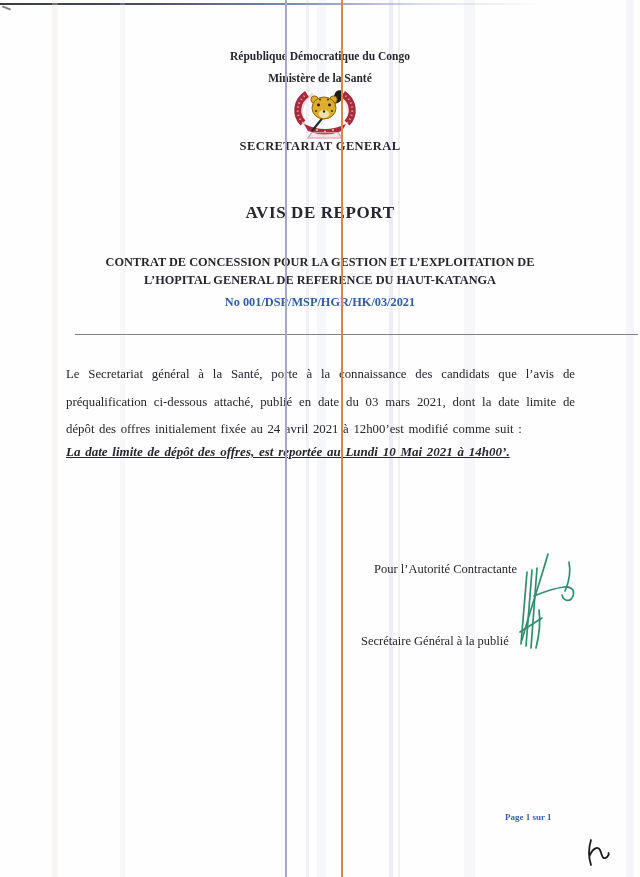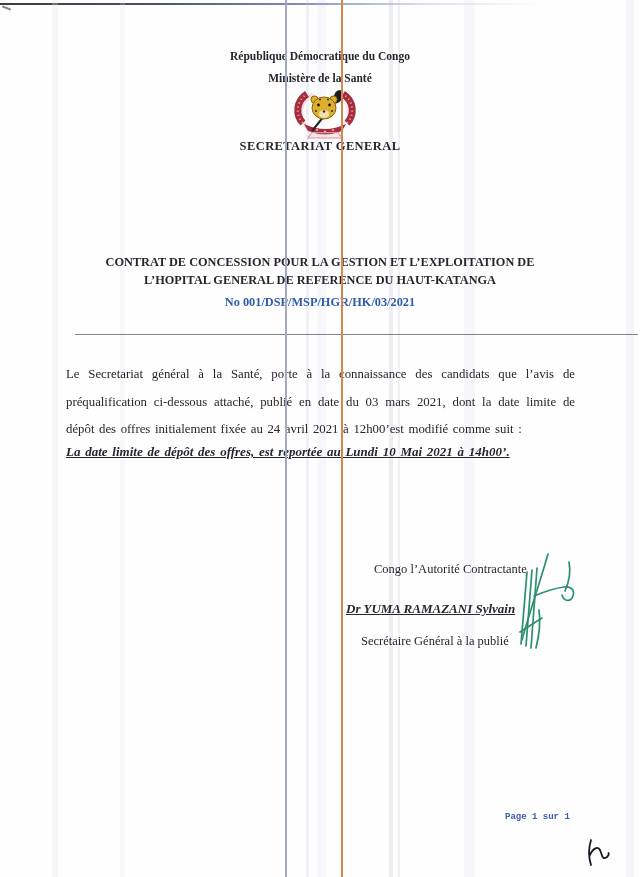--- a/index.html
+++ b/index.html
@@ -55,21 +55,21 @@
   .authority  { top:562px; left:374px; font-size:12.5px; z-index:2; }
   .signature  { left:512px; top:534px; width:80px; height:124px; z-index:5; }
   .signature path { fill:none; stroke:var(--signature-green,#2e8f6d); stroke-width:1.7;
     stroke-linecap:round; stroke-linejoin:round; }
   .sig-name  { top:601px; left:346px; font-size:13px; font-weight:bold; font-style:italic;
     text-decoration:underline; z-index:2; }
   .sig-title { top:634px; left:361px; font-size:12.5px; z-index:2; }
 
   
   .footer { top:812px; left:505px; font-size:9px; font-weight:bold;
-    color:var(--footer-blue,#3b5fae); font-family:Liberation Mono, monospace; z-index:2;text-align:center; }
+    color:var(--footer-blue,#3b5fae); font-family:Liberation Serif, serif; z-index:2;text-align:center; }
   .pen-mark { left:584px; top:838px; width:30px; height:32px; z-index:2; }
   .pen-mark path { fill:none; stroke:#1a1a22; stroke-width:1.8; stroke-linecap:round; }
 </style>
 </head>
 <body>
 
 <div class="sheet">
 
   <div class="abs top-line"></div>
   <div class="abs corner-tick"></div>
@@ -114,43 +114,43 @@
       <circle cx="42.5" cy="18" r="1.4" fill="#201800"></circle>
     <circle cx="37" cy="24.5" r="1.2" fill="#3a2c08"></circle>
     <circle cx="29" cy="24" r="1" fill="#3a2c08"></circle>
       <circle cx="45" cy="24" r="1" fill="#3a2c08"></circle>
     <circle cx="33" cy="12.5" r="1" fill="#3a2c08"></circle>
       <circle cx="41" cy="12.5" r="1" fill="#3a2c08"></circle>
   </svg>
 
   <div class="abs centered h-dept">SECRETARIAT GENERAL</div>
 
+  <div class="abs centered title">AVIS DE REPORT</div>
   <div class="abs centered subject l1">CONTRAT DE CONCESSION POUR LA GESTION ET L’EXPLOITATION DE</div>
   <div class="abs centered subject l2">L’HOPITAL GENERAL DE REFERENCE DU HAUT-KATANGA</div>
   <div class="abs centered reference">No 001/DSP/MSP/HGR/HK/03/2021</div>
 
   <div class="abs hrule"></div>
 
   <p class="abs body-par">Le Secretariat général à la Santé, porte à la connaissance des candidats que l’avis de préqualification ci-dessous attaché, publié en date du 03 mars 2021, dont la date limite de dépôt des offres initialement fixée au 24 avril 2021 à 12h00’est modifié comme suit :</p>
   <p class="abs highlight">La date limite de dépôt des offres, est reportée au Lundi 10 Mai 2021 à 14h00’.</p>
 
-  <div class="abs authority">Congo l’Autorité Contractante</div>
+  <div class="abs authority">Pour l’Autorité Contractante</div>
 
   <svg class="abs signature" viewBox="0 0 80 124">
     <path d="M10,106 C17,80 28,48 36,20"></path>
     <path d="M15,38 C13,62 11,86 9,110"></path>
     <path d="M20,36 C18,62 16,88 14,112"></path>
     <path d="M25,34 C23,60 21,88 19,114"></path>
     <path d="M22,62 C34,57 44,54 52,53 C59,52 63,56 61,62 C59,68 52,68 50,61"></path>
     <path d="M57,28 C59,38 57,48 53,57"></path>
     <path d="M30,84 L8,98"></path>
     <path d="M27,76 C29,90 27,102 24,114"></path>
   </svg>
 
-  <div class="abs sig-name">Dr YUMA RAMAZANI Sylvain</div>
   <div class="abs sig-title">Secrétaire Général à la publié</div>
 
   <div class="abs footer">Page 1 sur 1</div>
 
   <svg class="abs pen-mark" viewBox="0 0 30 32">
     <path d="M7,2 C4.5,10 4.5,19 7,27"></path>
     <path d="M6,17 C9,10 14,8 16,12 C18,16 18,23 23,19 C24.5,17.5 25,16 24.5,15"></path>
   </svg>
 
 </div>

